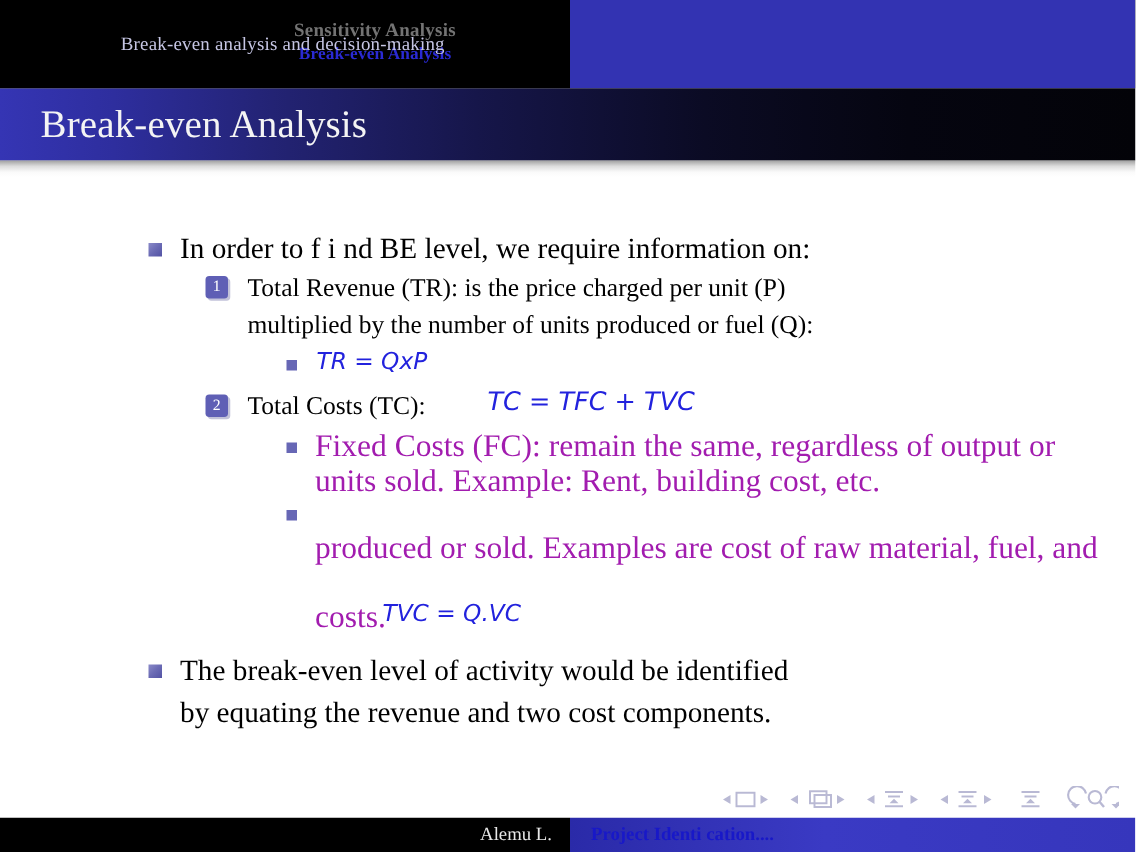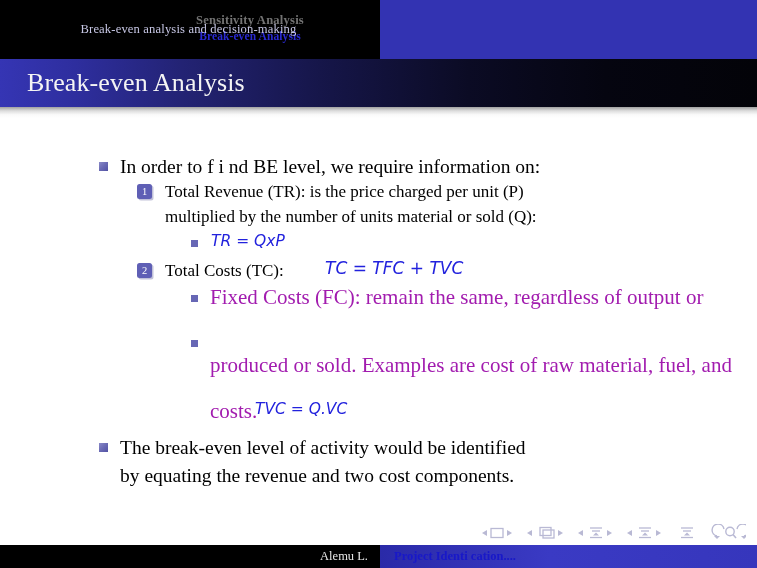--- a/index.html
+++ b/index.html
@@ -220,31 +220,32 @@
 </div>
 <div class="title-shadow"></div>
 
 <div class="content">
 
   <div class="bul1" style="left:84px; top:44px;"></div>
   <div class="row t-l1" style="left:105px; top:36px;">In order to  f i nd BE level, we require information on:</div>
 
   <div class="enum" style="left:122px; top:66px;">1</div>
   <div class="row t-l2" style="left:150px; top:61px;">Total Revenue (TR): is  the price charged per unit (P)</div>
-  <div class="row t-l2" style="left:150px; top:86px;">multiplied by the number of units material or sold (Q):</div>
+  <div class="row t-l2" style="left:150px; top:86px;">multiplied by the number of units produced or fuel (Q):</div>
 
   <div class="bul2" style="left:176px; top:122px;"></div>
   <div class="row math m-l3" style="left:196px; top:114px;">TR  = QxP</div>
 
   <div class="enum" style="left:122px; top:145px;">2</div>
   <div class="row t-l2" style="left:150px; top:140px;font-family:Liberation Serif, serif;">Total Costs (TC):</div>
   <div class="row math m-l2" style="left:310px; top:140px;">TC  = TFC  + TVC</div>
 
   <div class="bul2" style="left:176px; top:177px;"></div>
   <div class="row t-l3" style="left:195px; top:168px;">Fixed Costs (FC): remain the same, regardless of output or</div>
+  <div class="row t-l3" style="left:195px; top:191px;">units sold.  Example:  Rent, building cost, etc.</div>
 
   <div class="bul2" style="left:176px; top:222px;"></div>
   <div class="row t-l3" style="left:195px; top:236px;">produced or sold.  Examples are cost of raw material, fuel, and</div>
   <div class="row t-l3" style="left:195px; top:282px;">costs.</div>
   <div class="row math m-l3" style="left:240px; top:282px;">TVC  = Q.VC</div>
 
   <div class="bul1" style="left:84px; top:325px;"></div>
   <div class="row t-l1" style="left:105px; top:317px;">The break-even level of activity would be identified</div>
   <div class="row t-l1" style="left:105px; top:345px;">by equating the revenue and two cost components.</div>
 </div>

